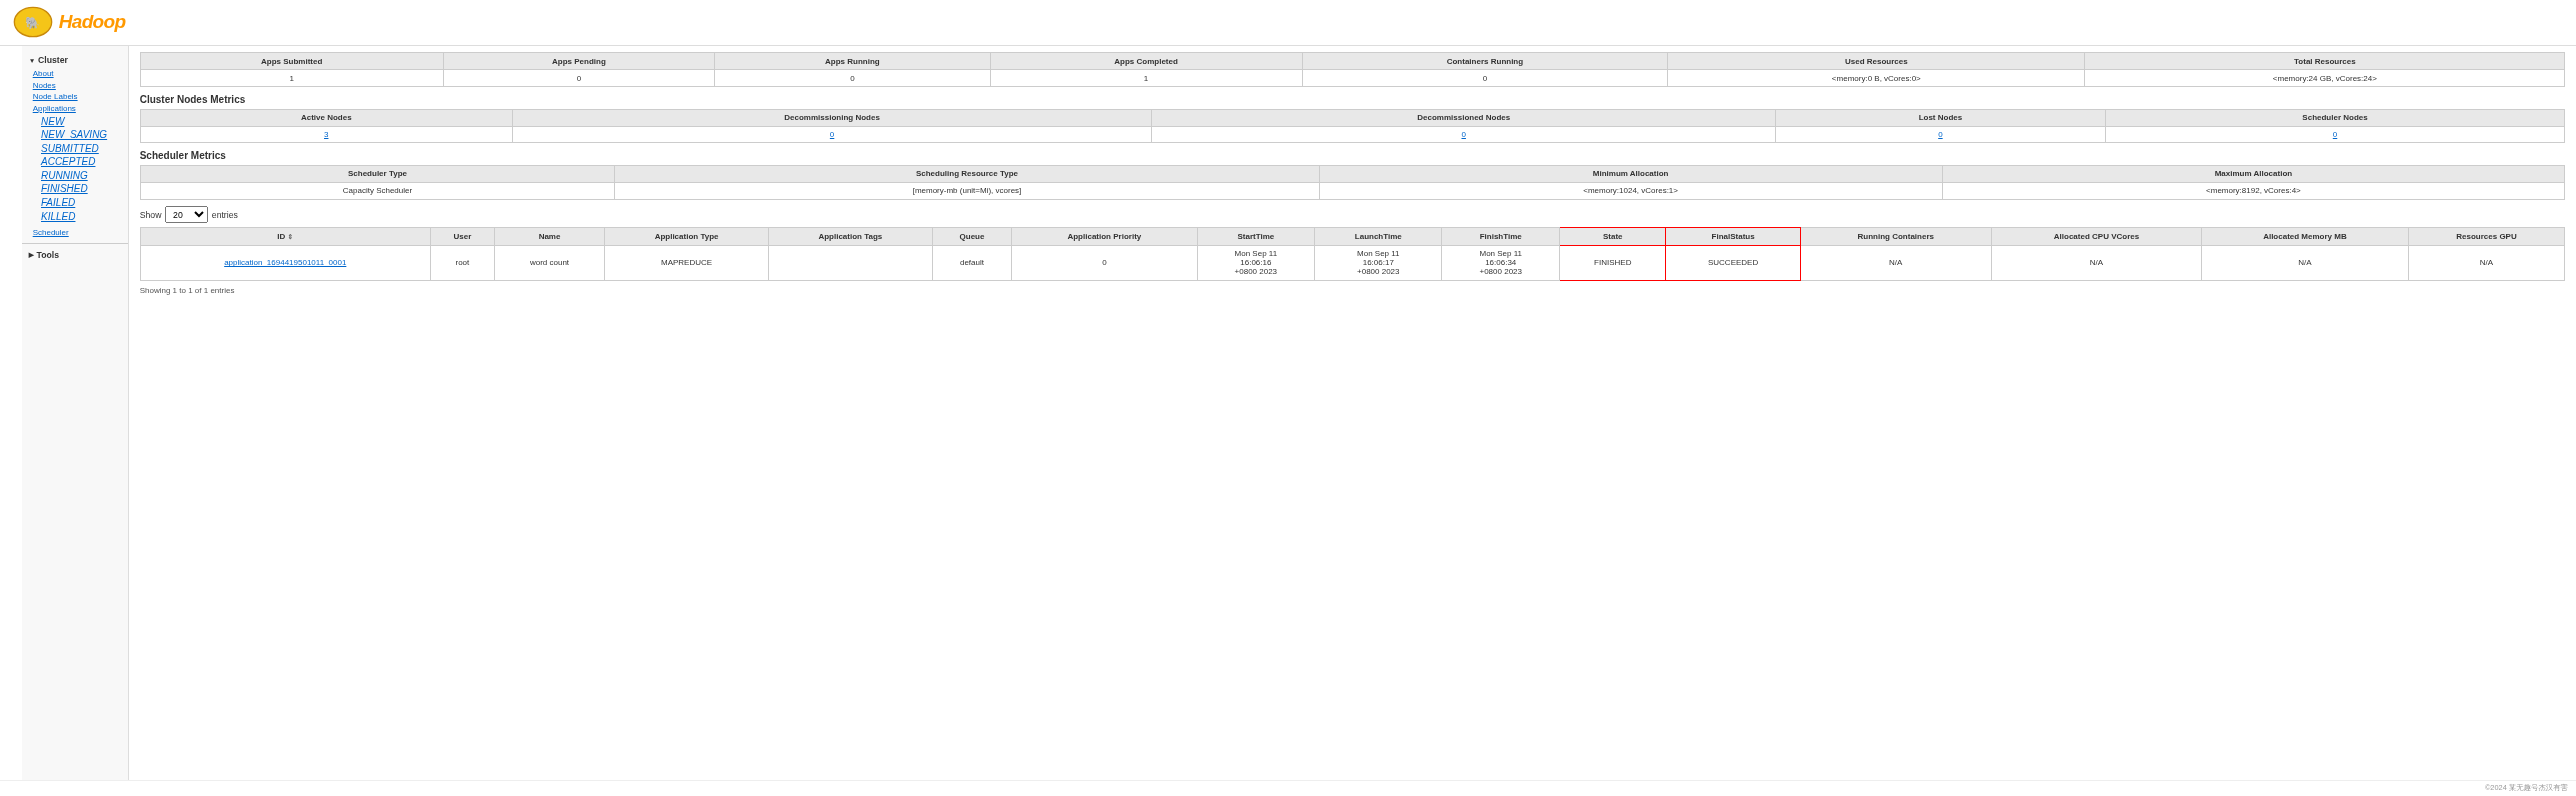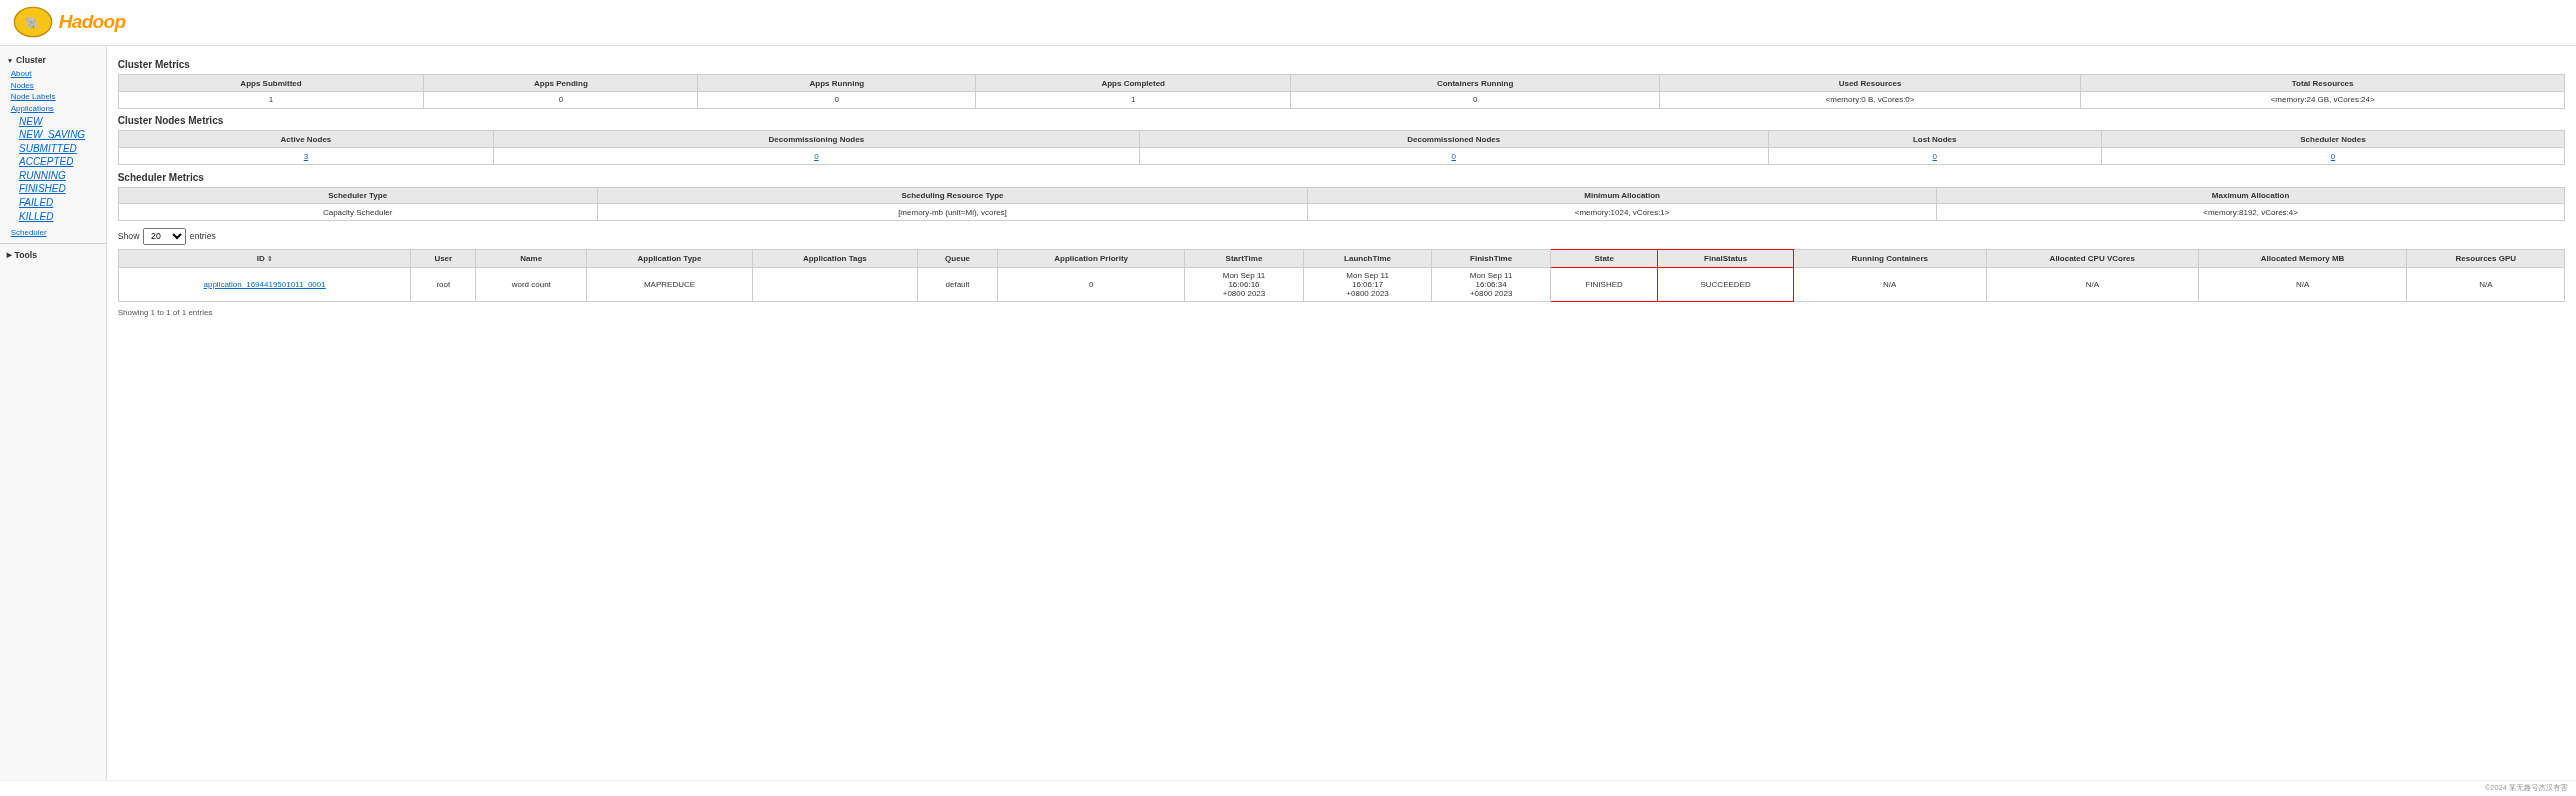--- a/index.html
+++ b/index.html
@@ -6,21 +6,21 @@
     body { font-family: Arial, sans-serif; font-size: 8.7px; background: #fff; color: #333; display: flex; flex-direction: column; min-height: 100vh; }
 
     
     .header { display: flex; align-items: center; padding: 5.4px 13.4px; border-bottom: 0.7px solid #ddd; background: #fff; }
     .logo-area { display: flex; align-items: center; gap: 5.4px; }
     .logo-svg { width: 40px; height: 34px; }
     .logo-text { font-size: 19px; font-weight: bold; color: #f90; font-style: italic; letter-spacing: -0.7px; }
     .page-title { flex: 1; text-align: center; font-size: 17.5px; font-weight: bold; color: #222; }
 
     
-    .main-layout { display: flex; flex: 1; }
+    .main-layout { display: flex; flex: 1; padding-left: 22px; }
 
     
     .sidebar { width: 107px; border-right: 0.7px solid #ddd; padding: 6.7px 0; background: #f8f8f8; flex-shrink: 0; }
     .sidebar-section { margin-bottom: 4px; }
     .sidebar-section-header { font-weight: bold; font-size: 8.7px; color: #333; padding: 2.7px 6.7px; cursor: pointer; display: flex; align-items: center; gap: 2.7px; }
     .sidebar-triangle { font-size: 6.7px; }
     .sidebar-link { display: block; padding: 1.3px 10.7px; color: #0066cc; text-decoration: underline; font-size: 8px; cursor: pointer; }
     .sidebar-sublink { display: block; padding: 1.3px 19px; color: #0066cc; text-decoration: underline; font-size: 10px; cursor: pointer; font-style: italic; }
     .sidebar-divider { border: none; border-top: 0.7px solid #ccc; margin: 4px 0; }
 
@@ -94,21 +94,20 @@
     <div class="sidebar-section">
       <div class="sidebar-section-header">
         <span class="sidebar-triangle">▶</span>
         <span>Tools</span>
       </div>
     </div>
   </div>
 
   <div class="content">
 
-    <div class="section-header">Cluster Metrics</div>
     <table class="metrics-table">
       <thead>
         <tr>
           <th><span>Apps Submitted</span></th>
           <th><span>Apps Pending</span></th>
           <th><span>Apps Running</span></th>
           <th><span>Apps Completed</span></th>
           <th><span>Containers Running</span></th>
           <th><span>Used Resources</span></th>
           <th><span>Total Resources</span></th>

